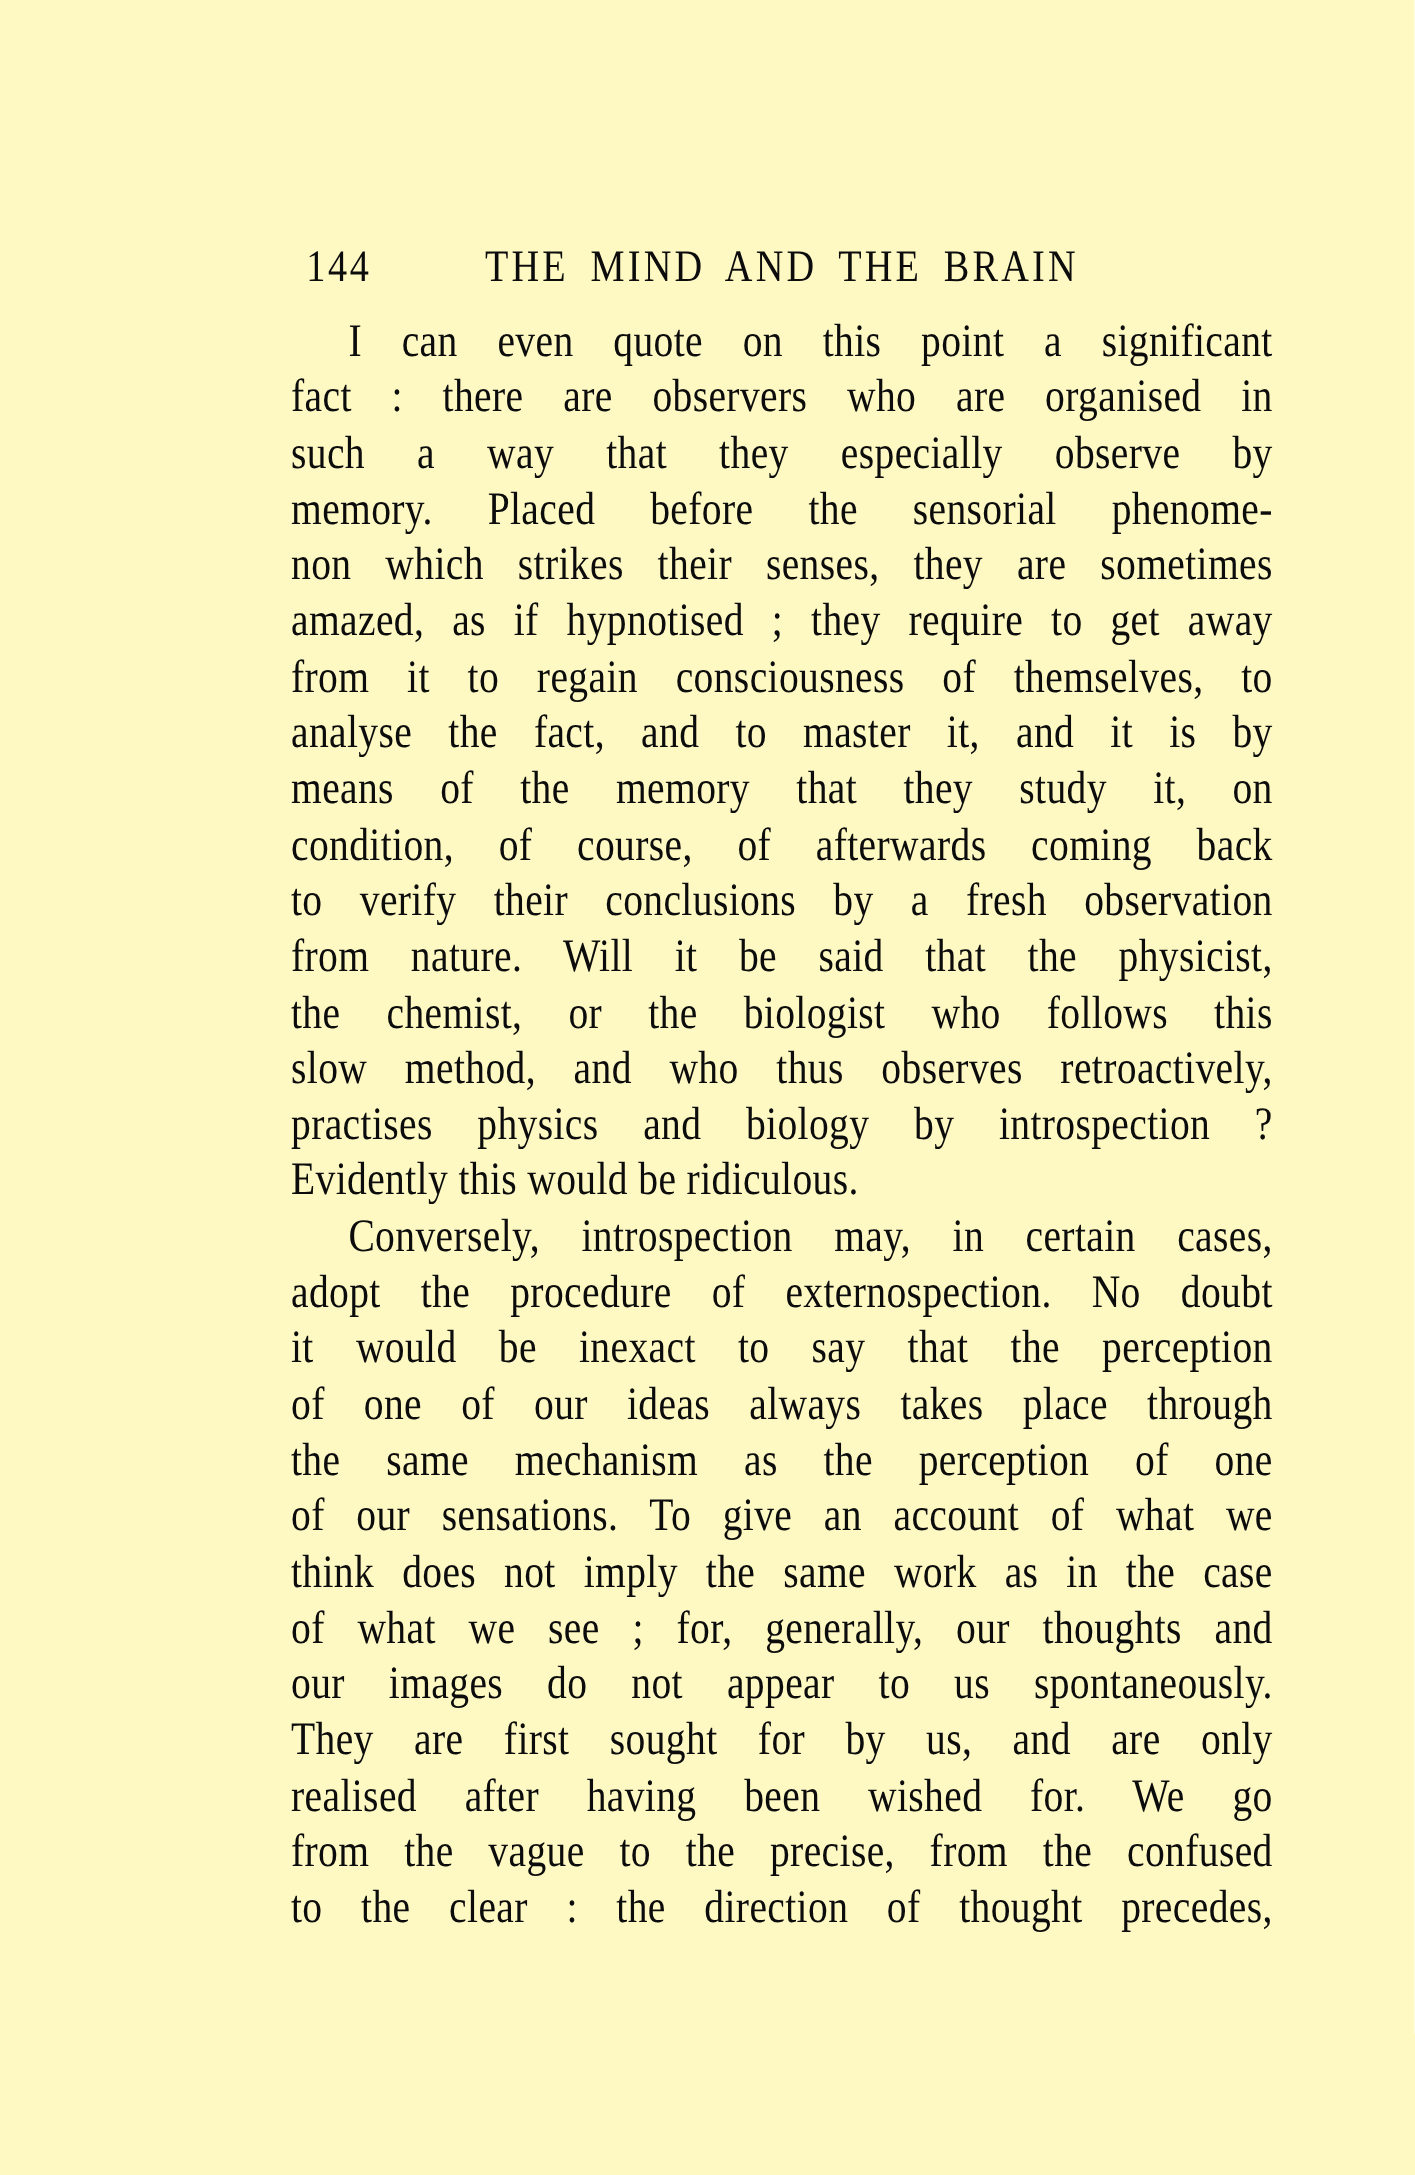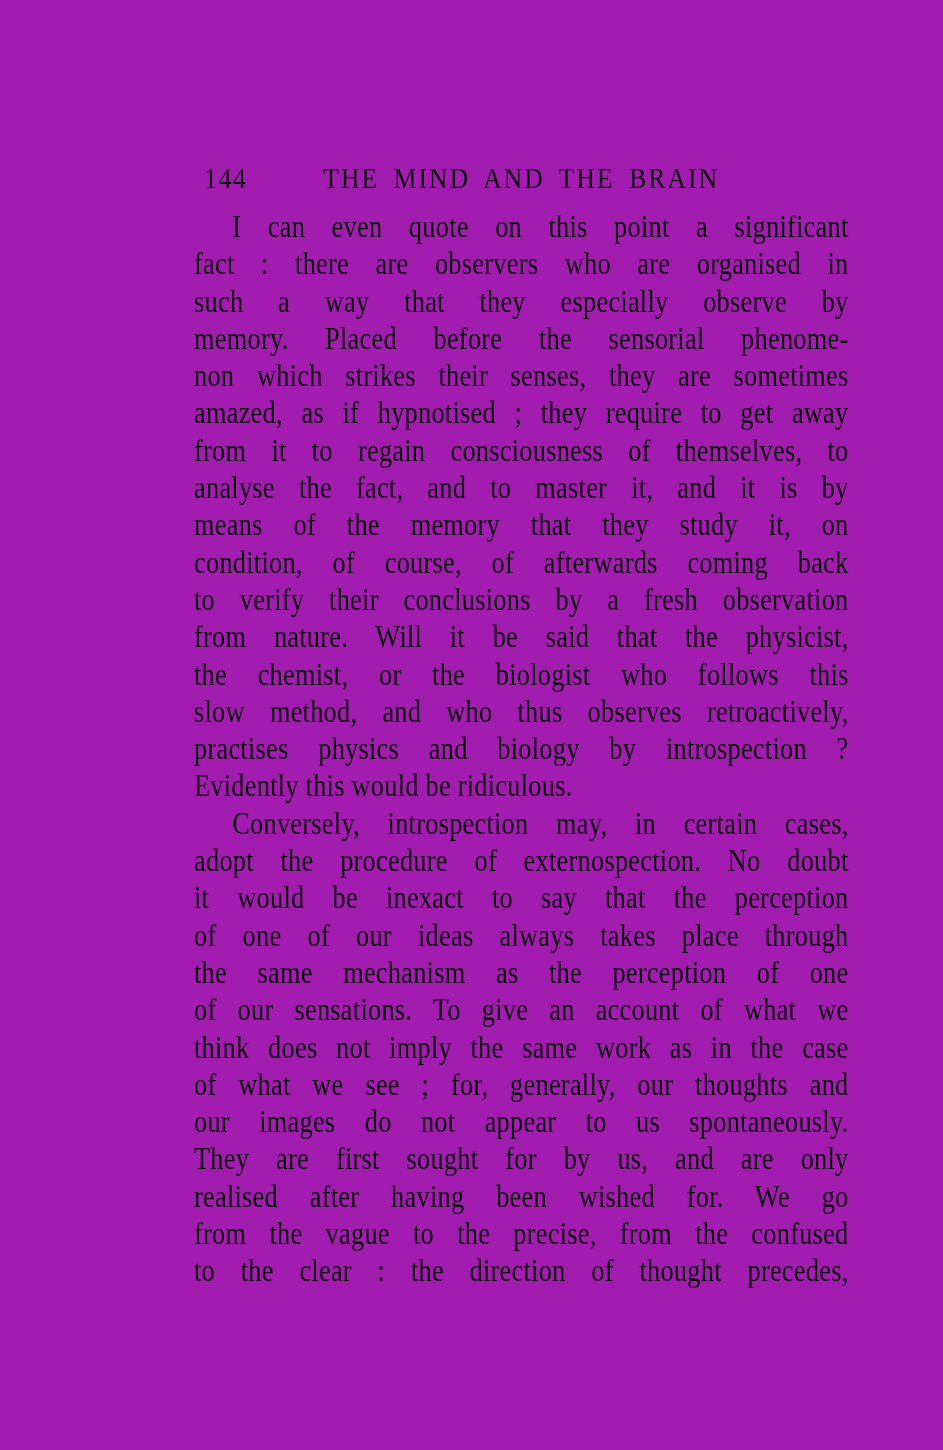--- a/index.html
+++ b/index.html
@@ -4,21 +4,21 @@
 <style>
   html, body {
     margin: 0;
     padding: 0;
     background: #ffffff;
   }
   .page {
     position: relative;
     width: 943px;
     height: 1450px;
-    background: #a21caf;
+    background: #fef9c3;
     overflow: hidden;
     font-family: "Liberation Serif", serif;
     color: #0c0c0c;
   }
   
   .print-area {
     position: absolute;
     left: 194px;
     top: 0;
     width: 770px;

